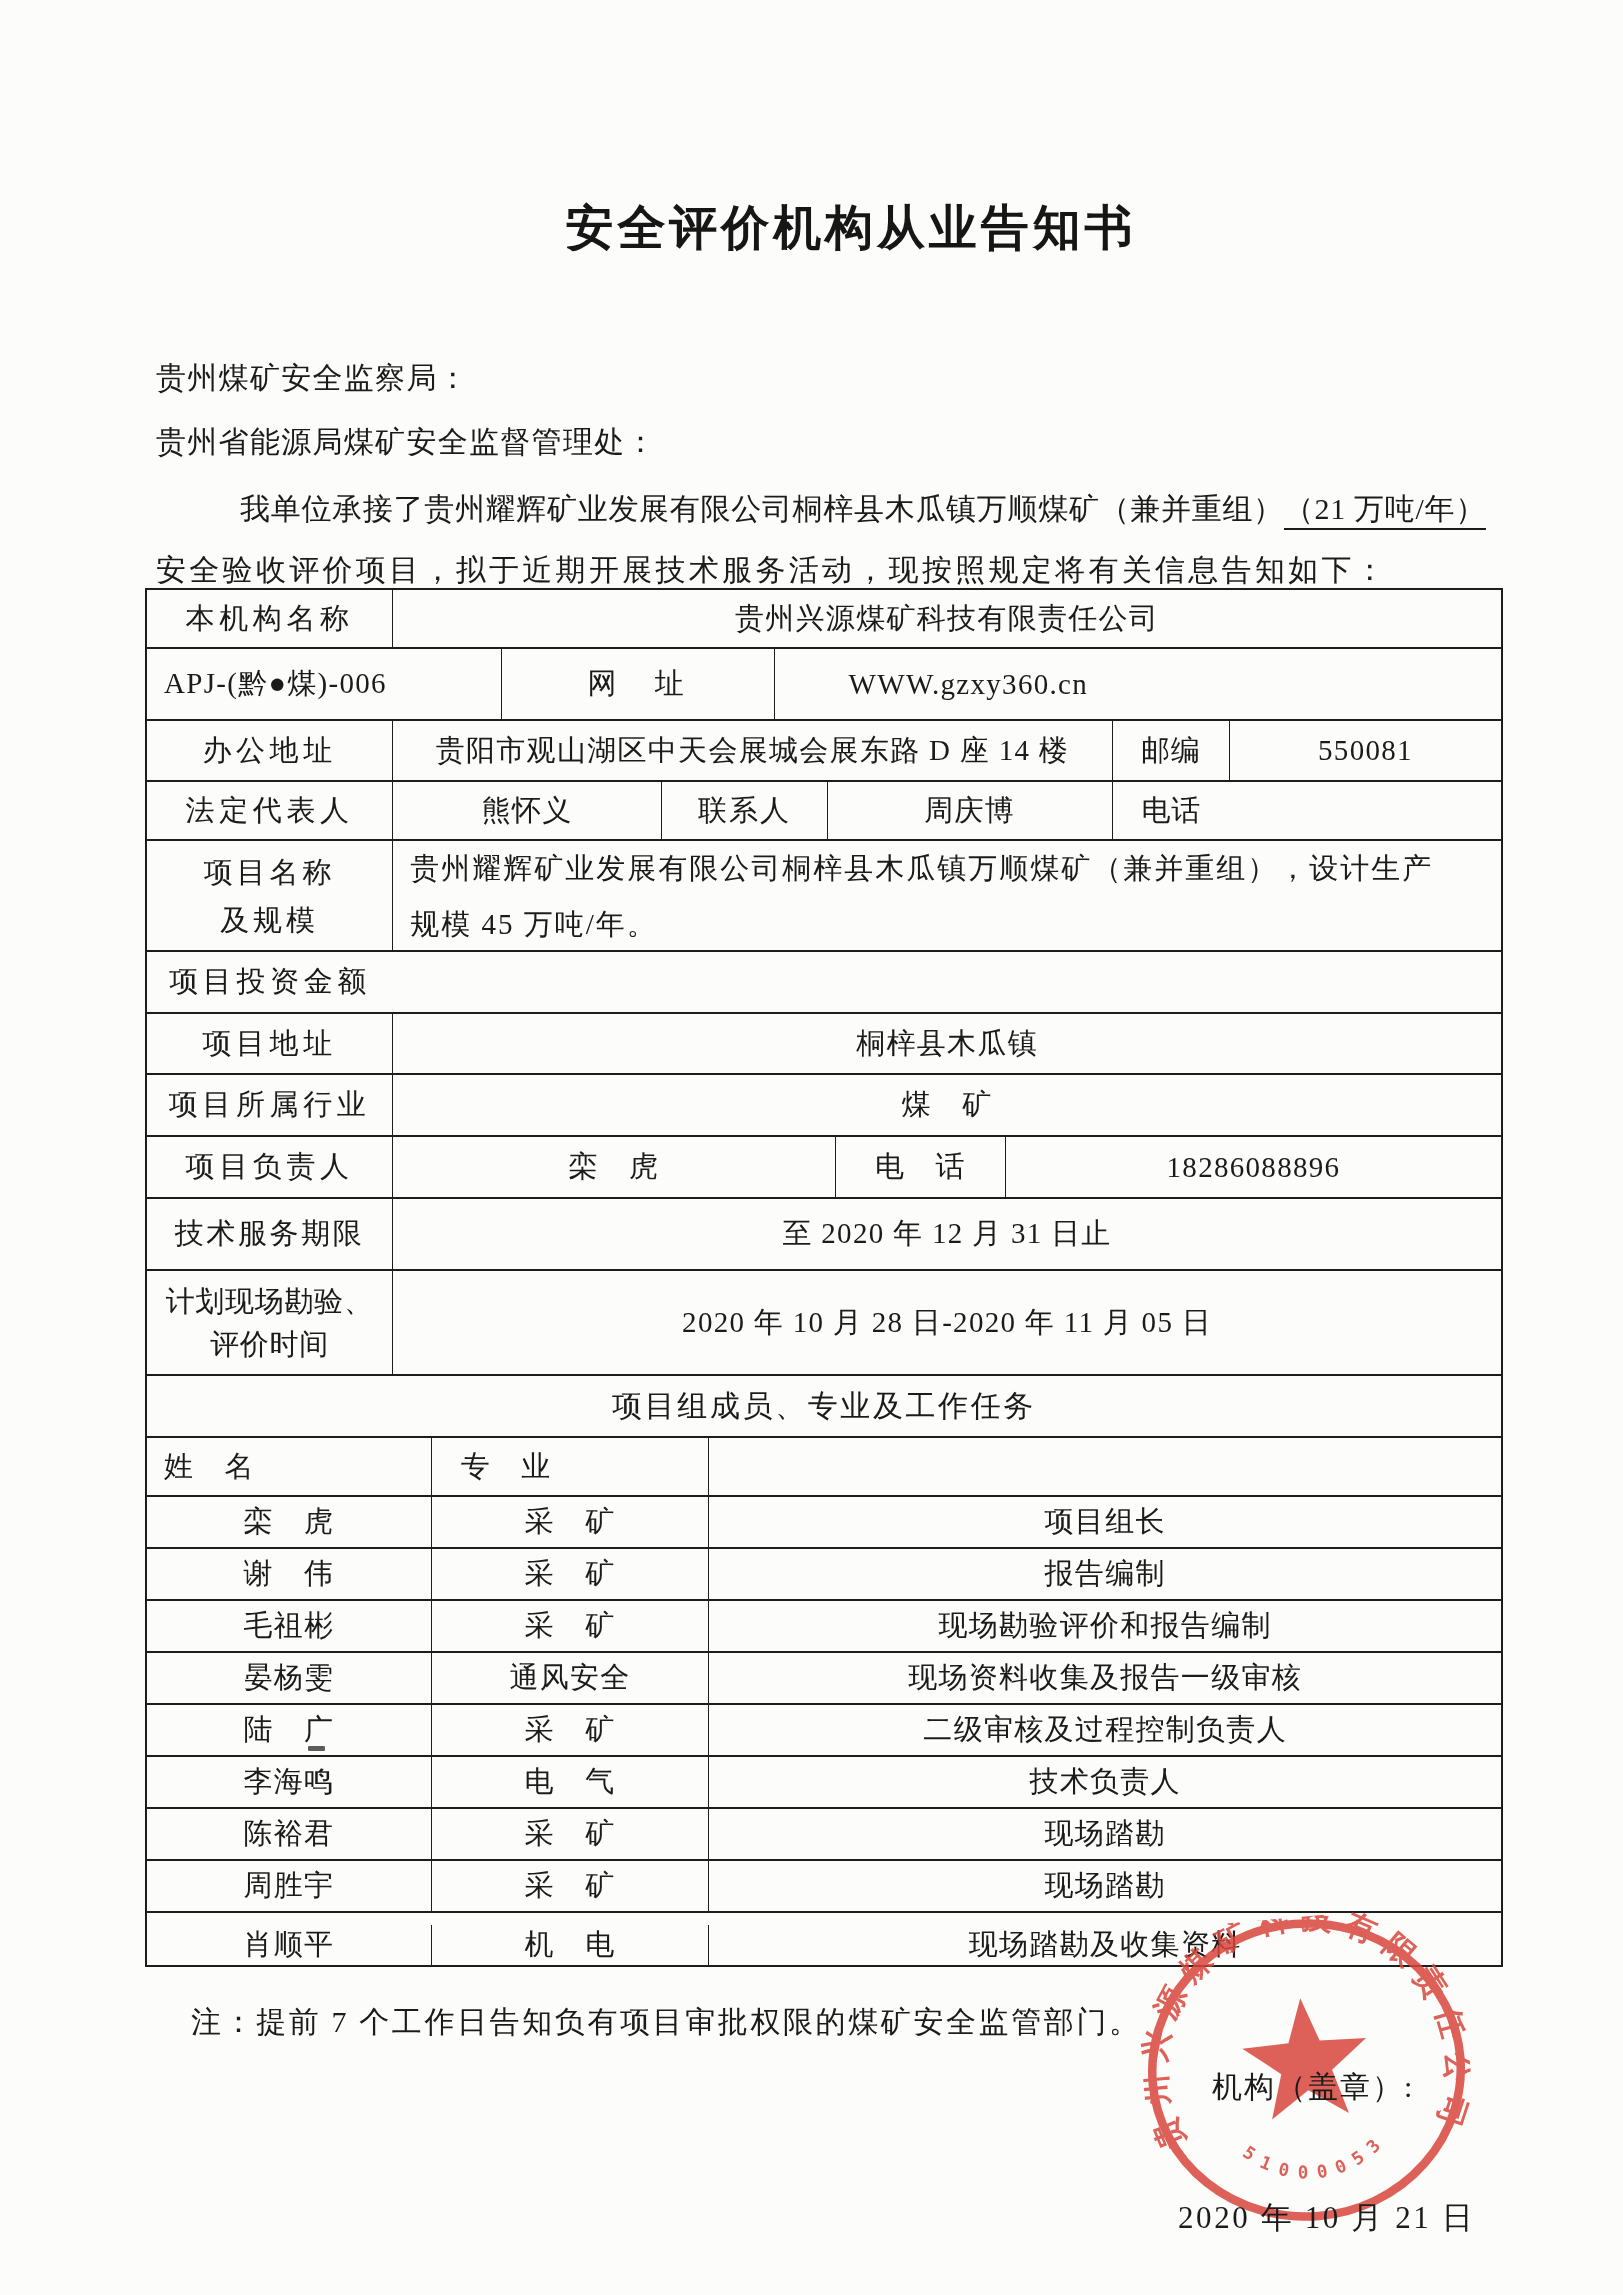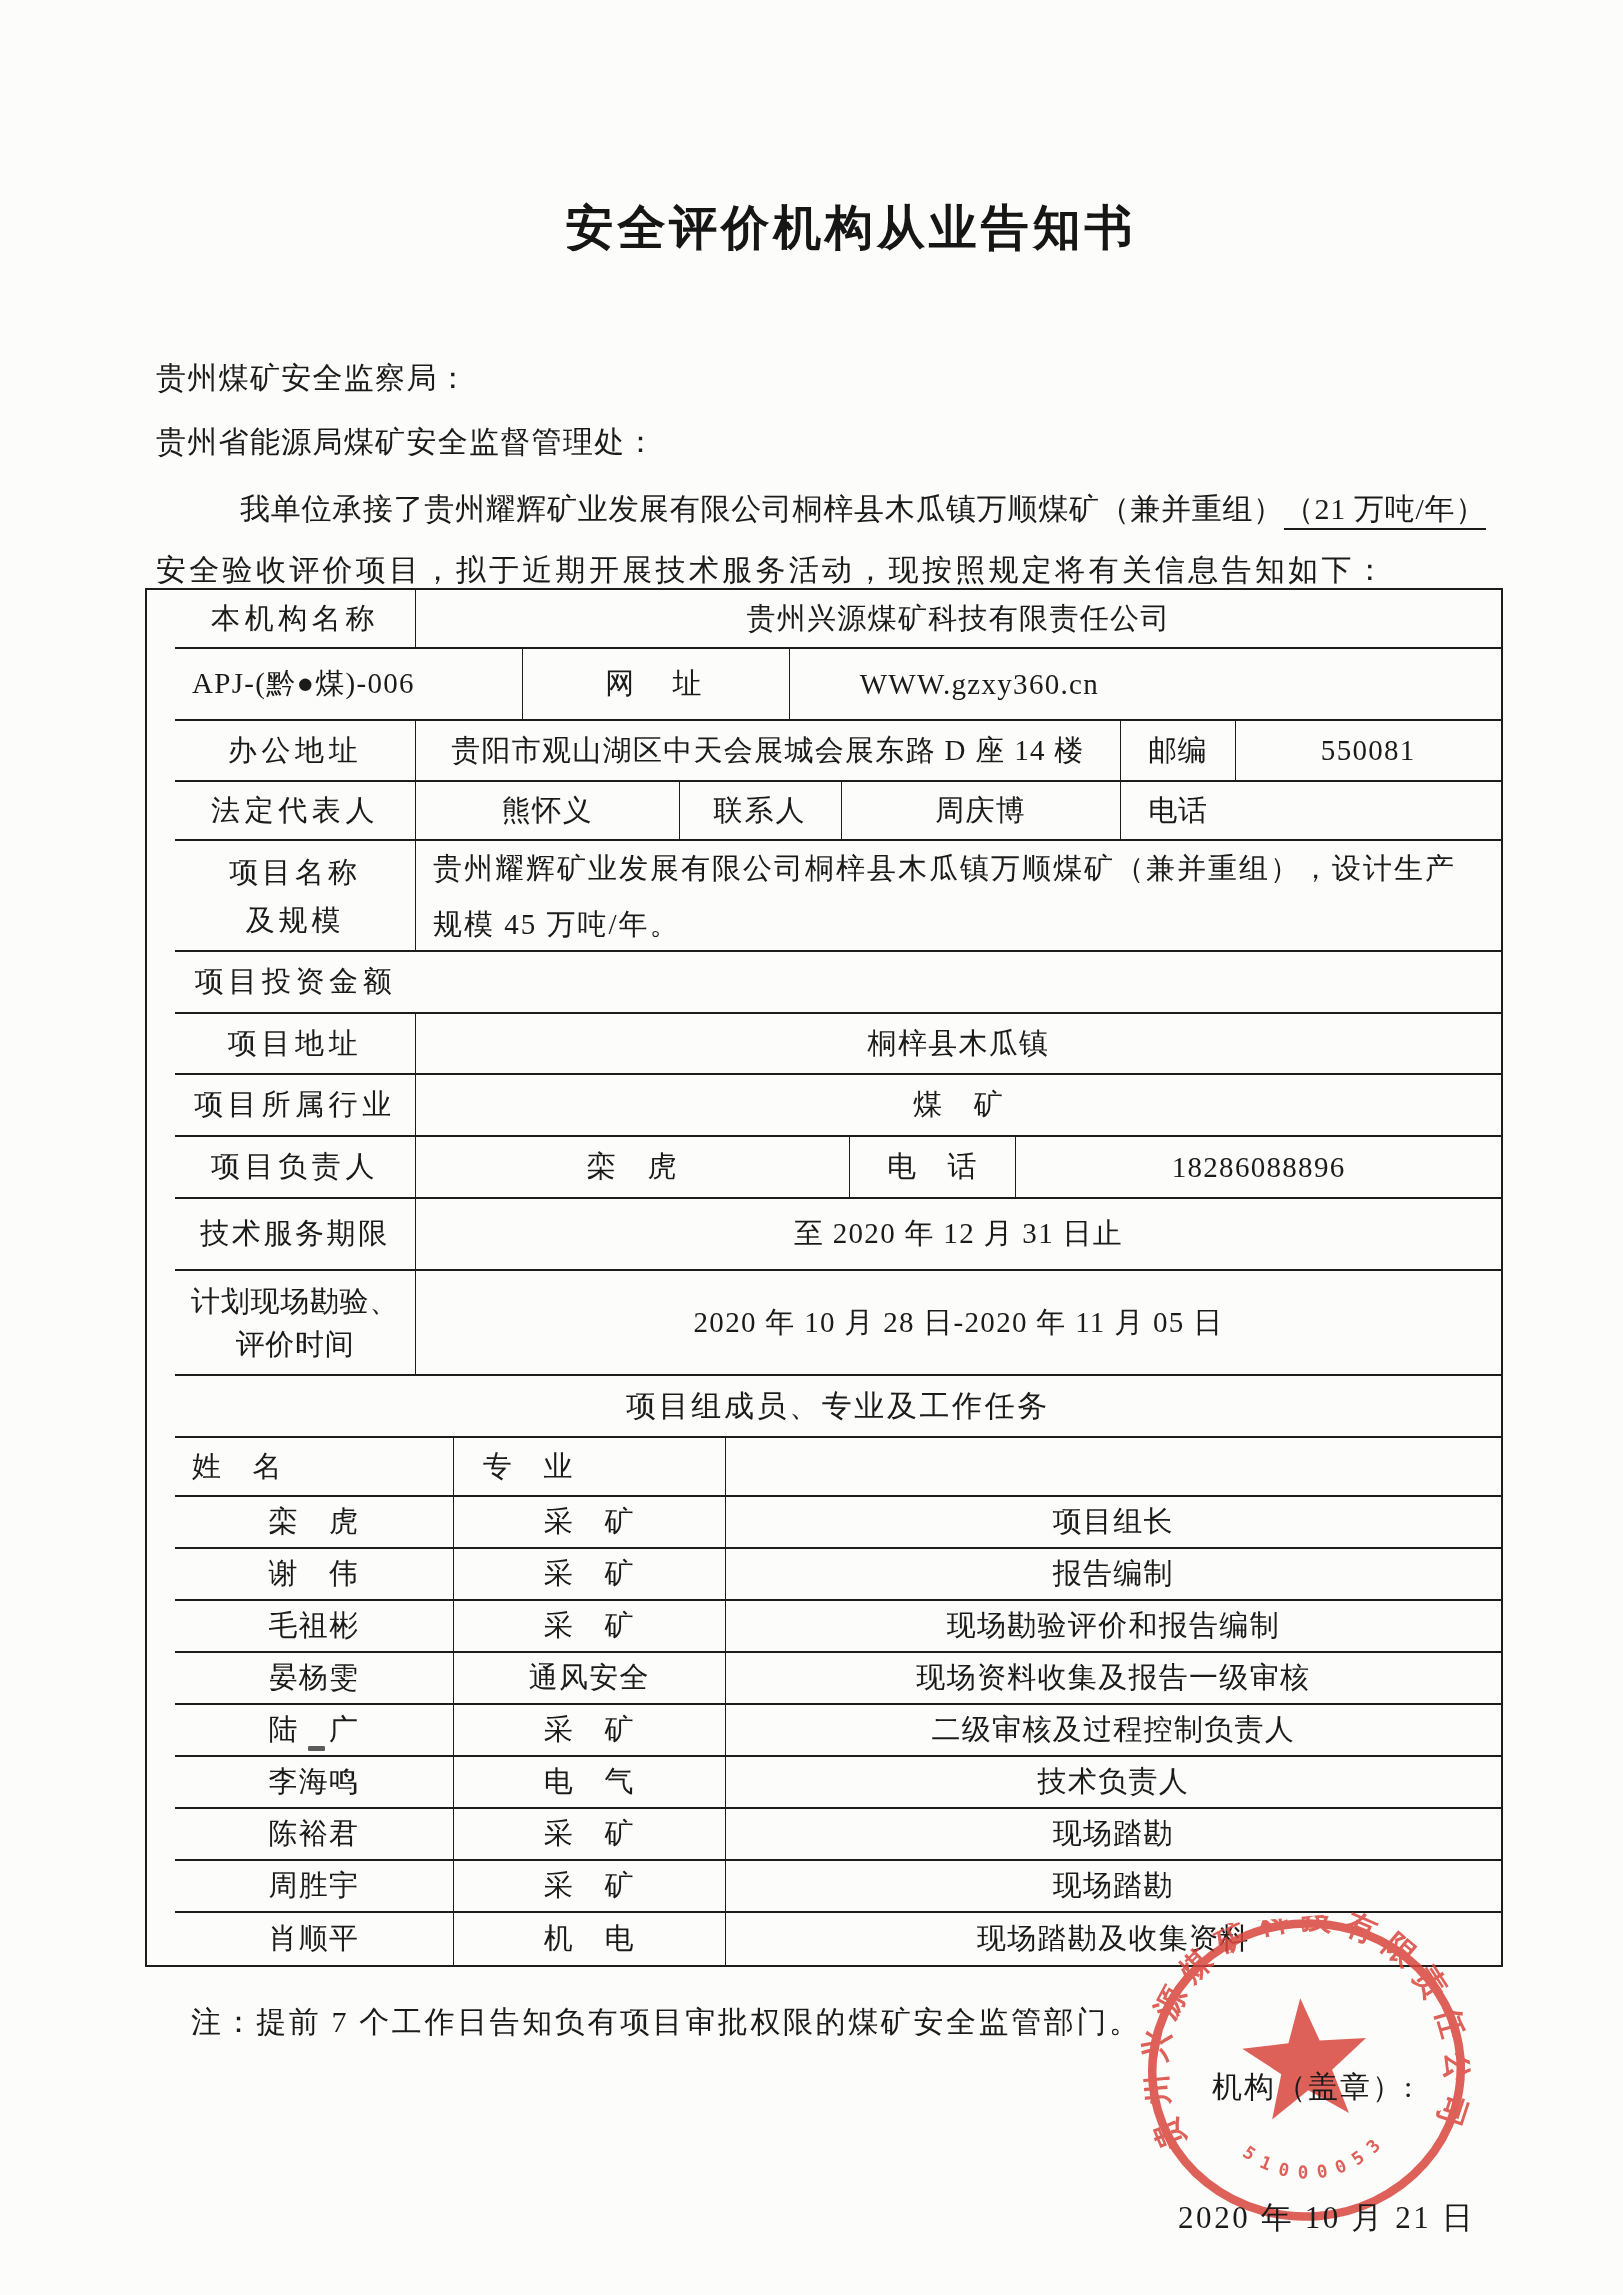--- a/index.html
+++ b/index.html
@@ -18,22 +18,22 @@
   .addr1{left:156px;top:359px;}
   .addr2{left:156px;top:423px;}
   .introl1{left:240px;top:490px;letter-spacing:0.7px;}
   .introl2{left:156px;top:551px;letter-spacing:3.3px;}
   .uline{border-bottom:2.6px solid #1b1b1b;padding-bottom:2.6px;}
 
   .tbl{
     position:absolute;left:145px;top:588px;width:1354px;
     border:2.6px solid #1d1d1d;box-sizing:content-box;background:transparent;
   }
-  .trow{display:flex;align-items:stretch;border-bottom:2.6px solid #1d1d1d;box-sizing:border-box;margin-left:28px;}
-  .trow:last-child{border-bottom:none;}
+  .trow{display:flex;align-items:stretch;border-bottom:2.6px solid #1d1d1d;box-sizing:border-box;}
+  .trow:last-child{border-bottom:none;align-items:flex-end;}
   .c{
     display:flex;align-items:center;justify-content:center;
     border-right:1.3px solid #1d1d1d;box-sizing:border-box;
     font-size:29px;letter-spacing:1.3px;text-align:center;padding:0 7.9px;
     overflow:hidden;white-space:nowrap;
   }
   .c:last-child{border-right:none;}
   .lab{letter-spacing:4.6px;}
   .lab2{flex-direction:column;justify-content:center;line-height:48px;letter-spacing:3.9px;align-items:center;}
   .left{justify-content:flex-start;text-align:right;padding-left:17px;}

